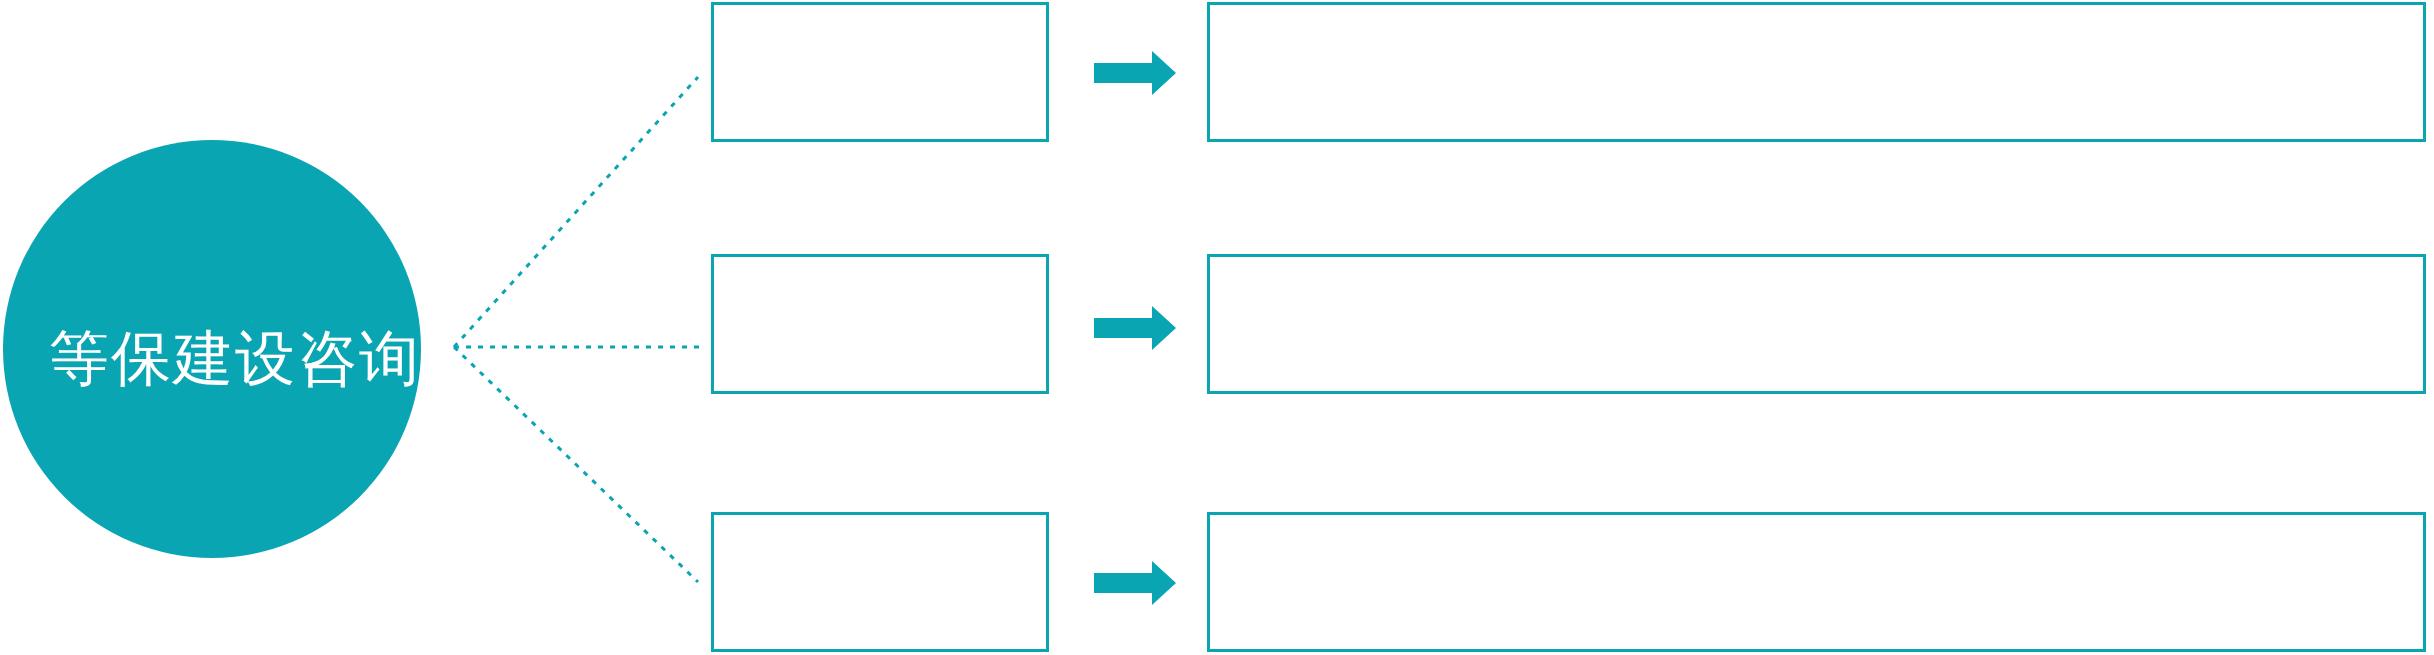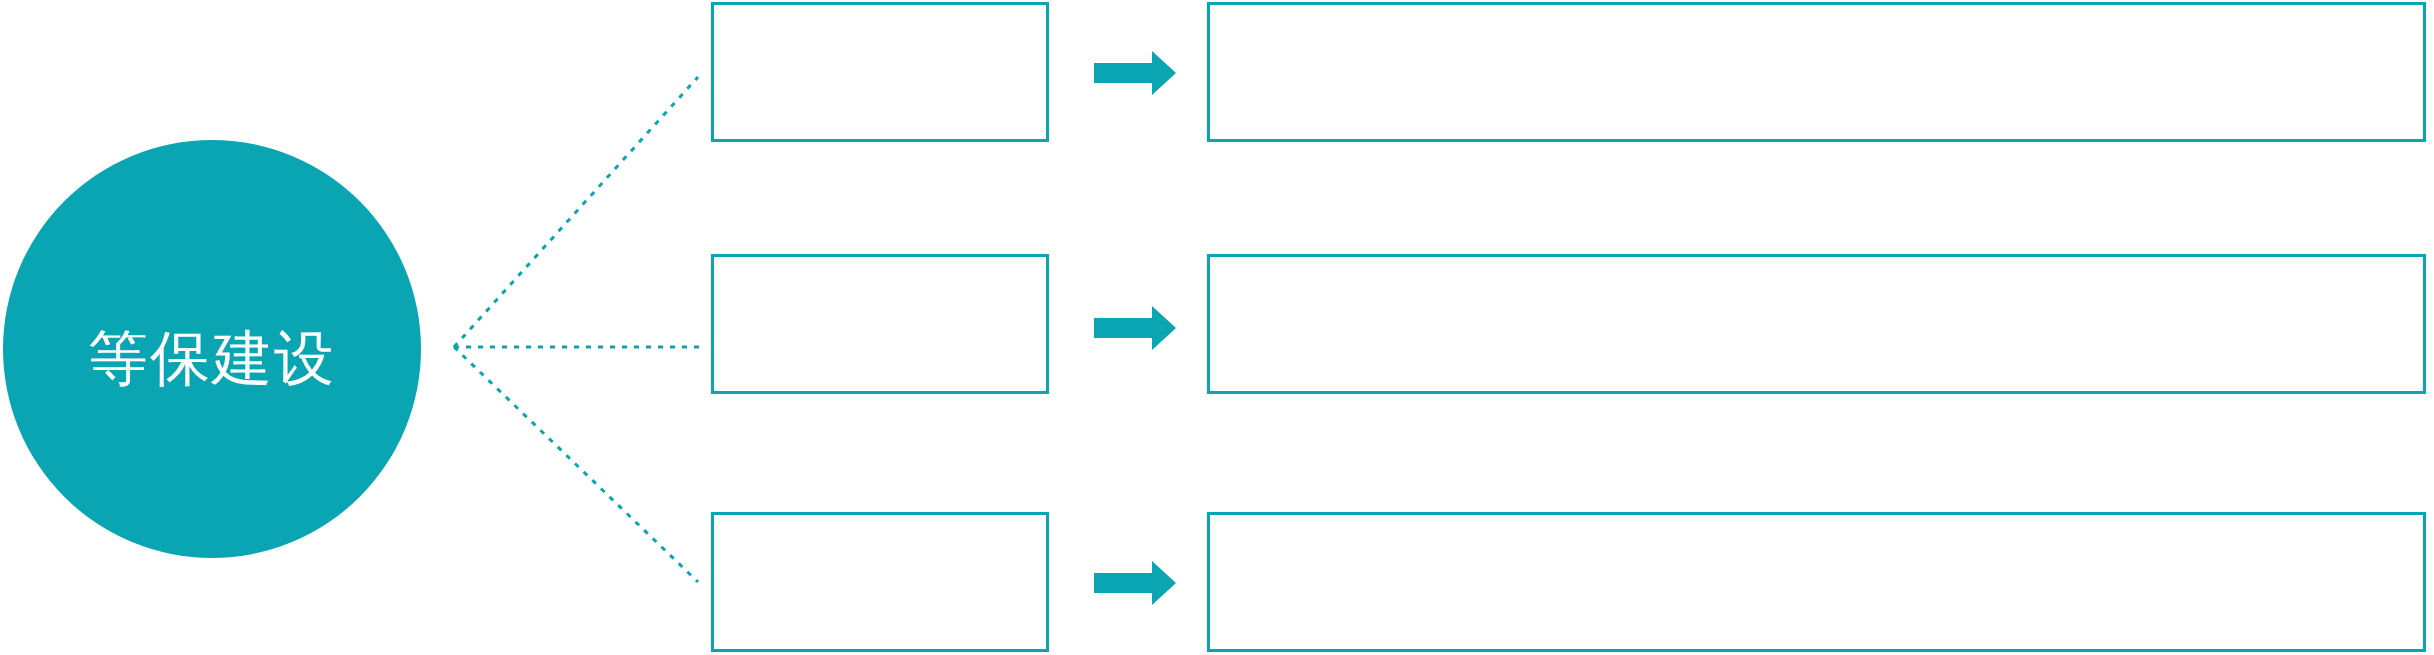--- a/index.html
+++ b/index.html
@@ -22,21 +22,21 @@
     position: absolute;
     left: 3px;
     top: 140px;
     width: 418px;
     height: 418px;
     border-radius: 50%;
     background: var(--accent);
     display: flex;
     flex-direction: row;
     align-items: center;
-    justify-content: center;
+    justify-content: flex-end;
     padding-top: 18px;
     text-align: center;
   }
   .topic-circle .line {
     color: var(--on-accent);
     font-size: 60px;
     font-weight: 300;
     line-height: 75px;
     letter-spacing: 2px;
     white-space: nowrap;
@@ -85,20 +85,21 @@
   .arrow.a2 { top: 306px; }
   .arrow.a3 { top: 561px; }
 </style>
 </head>
 <body>
 
 <div class="stage">
 
   <div class="topic-circle">
     <span class="line">等保建设</span>
+    <span class="line">咨询</span>
   </div>
 
   <svg class="connectors" viewBox="0 0 2434 655" xmlns="http://www.w3.org/2000/svg" aria-hidden="true">
     <line x1="454" y1="347" x2="698" y2="77"></line>
     <line x1="454" y1="347" x2="703" y2="347"></line>
     <line x1="454" y1="347" x2="698" y2="582"></line>
   </svg>
 
   <div class="box mid row1">
     <div class="box-text"></div>

